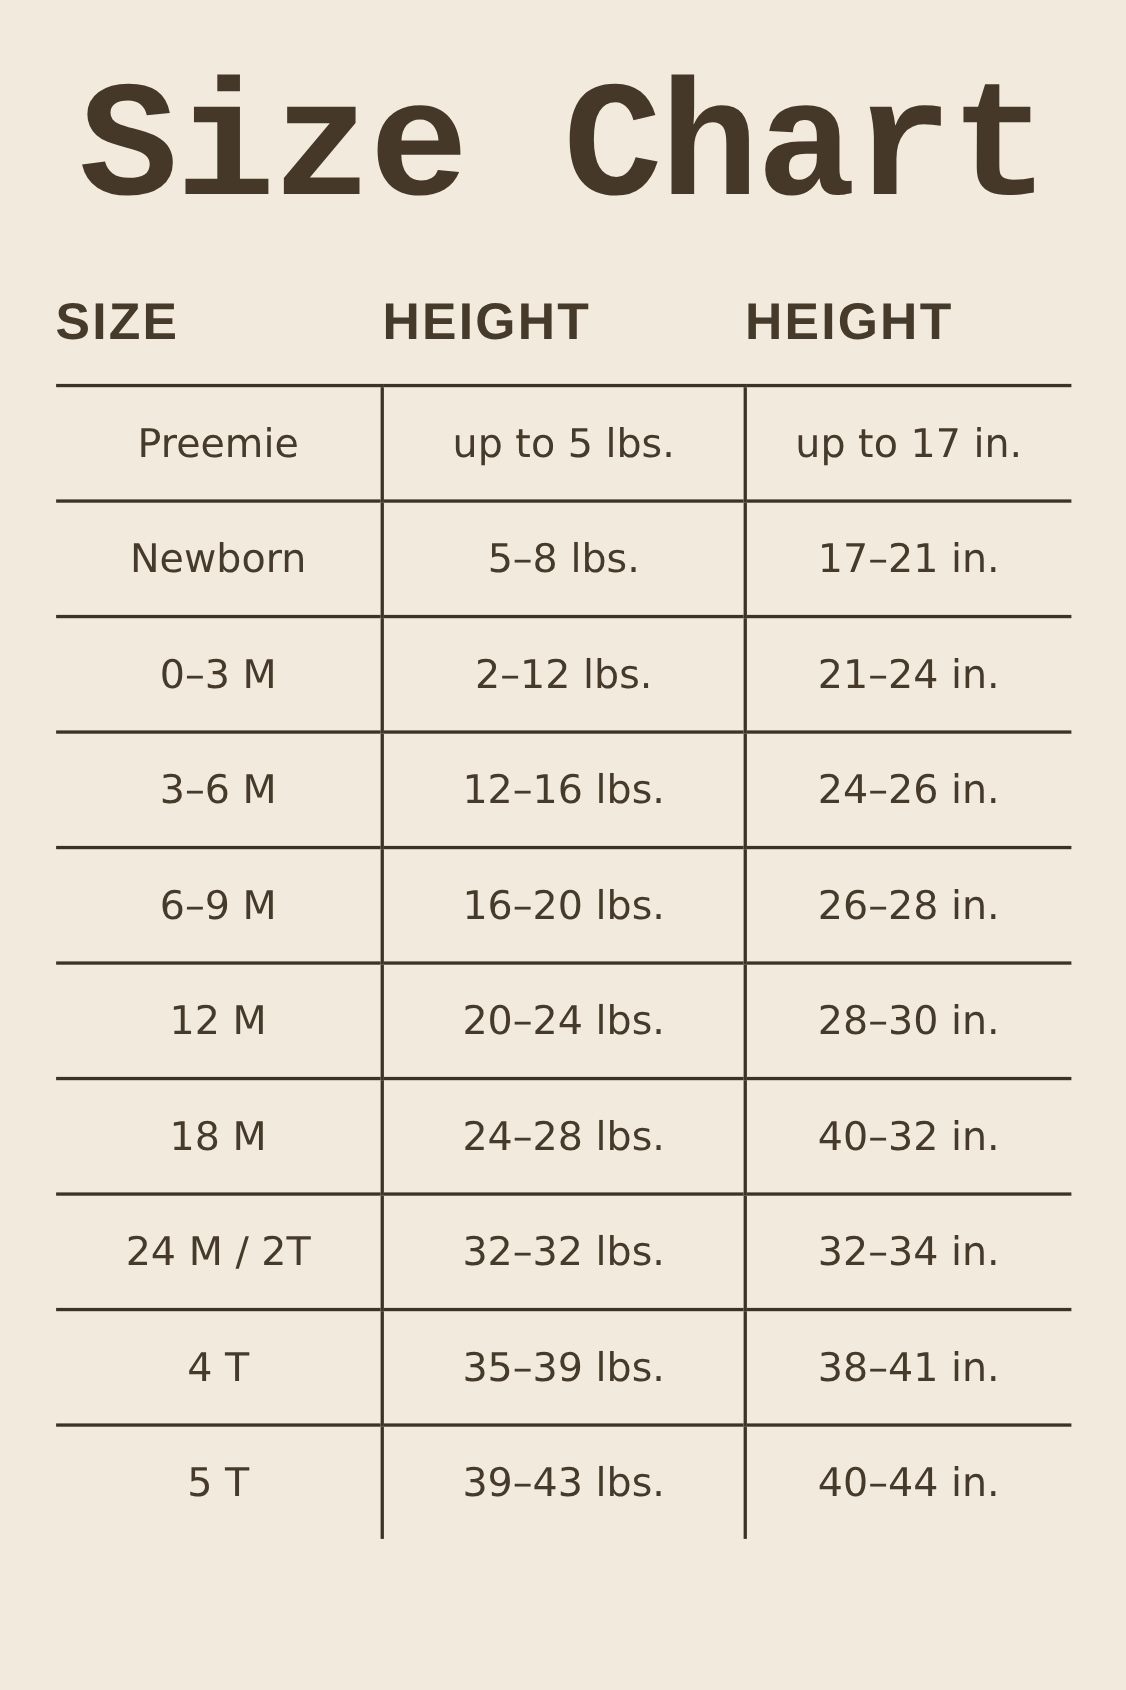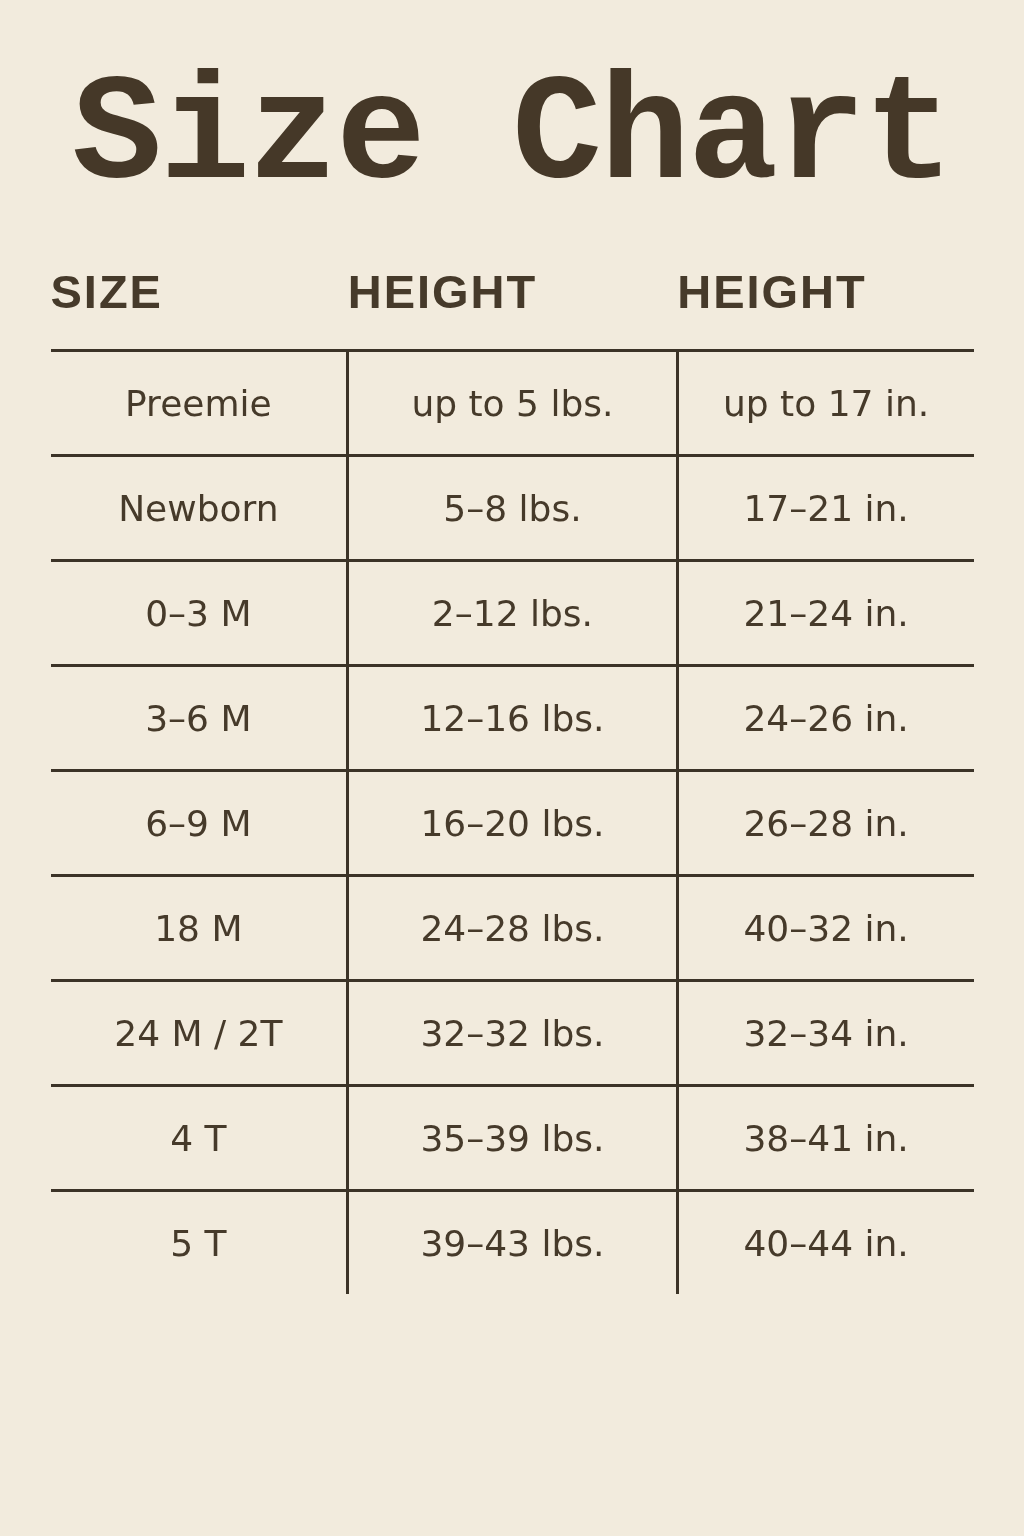--- a/index.html
+++ b/index.html
@@ -105,20 +105,25 @@
           <td>3–6 M</td>
           <td>12–16 lbs.</td>
           <td>24–26 in.</td>
         </tr>
         <tr>
           <td>6–9 M</td>
           <td>16–20 lbs.</td>
           <td>26–28 in.</td>
         </tr>
         <tr>
+          <td>12 M</td>
+          <td>20–24 lbs.</td>
+          <td>28–30 in.</td>
+        </tr>
+        <tr>
           <td>18 M</td>
           <td>24–28 lbs.</td>
           <td>40–32 in.</td>
         </tr>
         <tr>
           <td>24 M / 2T</td>
           <td>32–32 lbs.</td>
           <td>32–34 in.</td>
         </tr>
         <tr>

